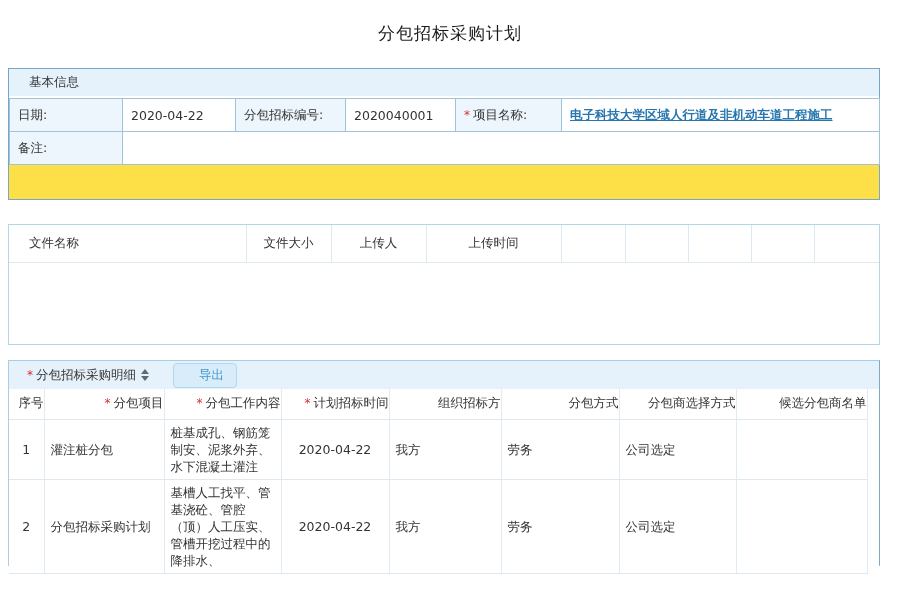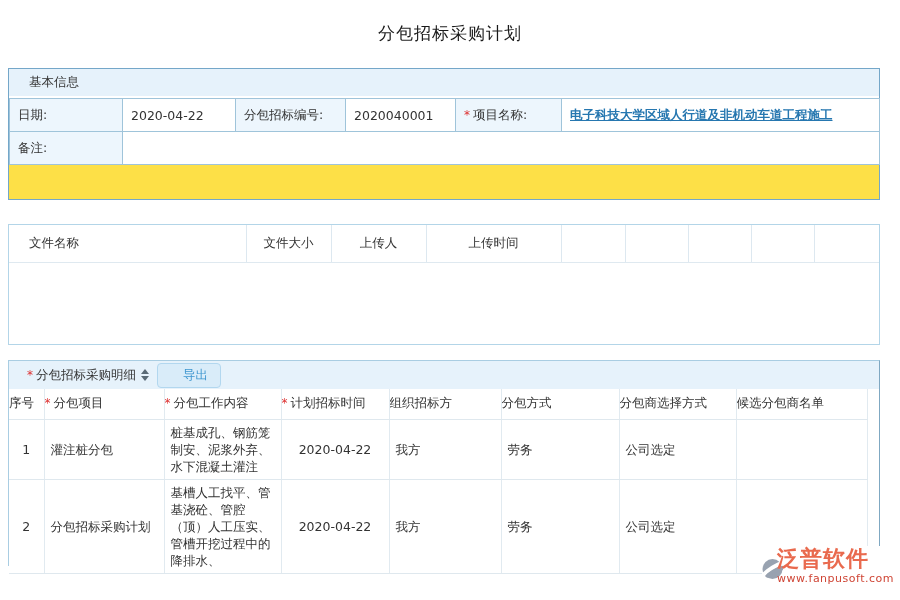--- a/index.html
+++ b/index.html
@@ -39,22 +39,22 @@
   .attach-table th { height:37px; background:#fff; color:#333;
                      border-right:1px solid #dde8f0; border-bottom:1px solid #dfe9f0; }
   .attach-table th:last-child { border-right:none; }
   .th-left { text-align:left; padding-left:20px; }
   .th-center { text-align:center; }
 
   
   .sec-detail { position:absolute; left:8px; top:360px; width:872px; height:206px;
                 border:1px solid #a9cde2; border-right-color:#7fa8c2; background:#fff; }
   .sec-detail .section-bar { height:28px; padding-left:18px; }
-  .sec-detail .section-bar .btn { margin-left:8px;padding-left:25px; }
-  .detail-table th { height:30px; background:#fff; text-align:left; color:#333;
+  .sec-detail .section-bar .btn { margin-left:24px;padding-left:25px; }
+  .detail-table th { height:30px; background:#fff; text-align:right; color:#333;
                      border-right:1px solid #e1eaf0; border-bottom:1px solid #dfe8ee; }
   .detail-table td { border-right:1px solid #e1eaf0; border-bottom:1px solid #dfe8ee;
                      padding:4px 6px; line-height:17px; vertical-align:middle; background:#fff; }
   .detail-table .gutter { border:none; background:#fff; }
   .td-c { text-align:center; }
   .td-l { text-align:left; }
   .row-1 td { height:60px;margin-left:36px; }
   .row-2 td { height:85px; }
 
   
@@ -198,25 +198,14 @@
         <td class="td-l">我方</td>
         <td class="td-l">劳务</td>
         <td class="td-l">公司选定</td>
         <td class="td-l"></td>
         <td class="gutter"></td>
       </tr>
     </tbody>
       </table>
   </div>
 
-  <div class="footer-logo">
-    <svg class="logo-mark" viewBox="0 0 40 40">
-      <circle cx="20" cy="20" r="19" fill="#98a2b0"></circle>
-      <path d="M -2 30 C 10 18, 26 8, 44 2 L 44 12 C 27 16, 13 24, 3 36 Z" fill="#ffffff"></path>
-      <path d="M 6 34 C 14 26, 24 19, 40 14 L 40 22 C 28 25, 16 30, 10 37 Z" fill="#98a2b0"></path>
-    </svg>
-    <div class="logo-texts">
-      <span class="logo-brand">泛普软件</span>
-      <span class="logo-url">www.fanpusoft.com</span>
-    </div>
-  </div>
 
 </div>
 
 </body></html>

